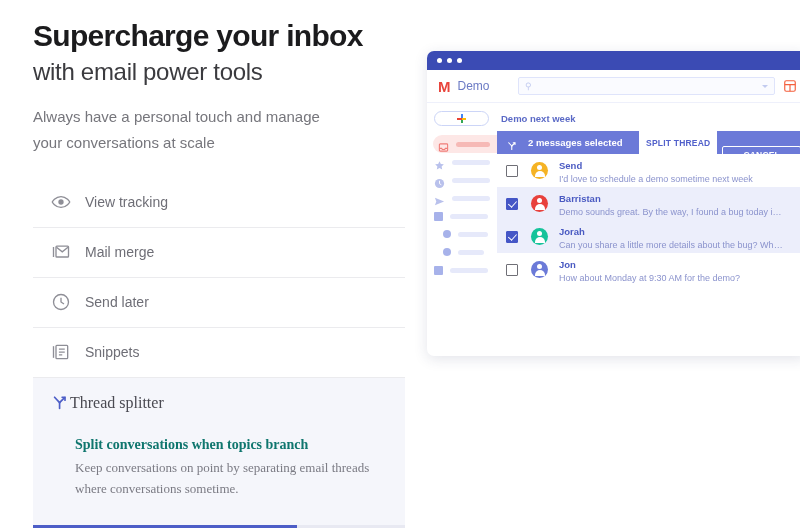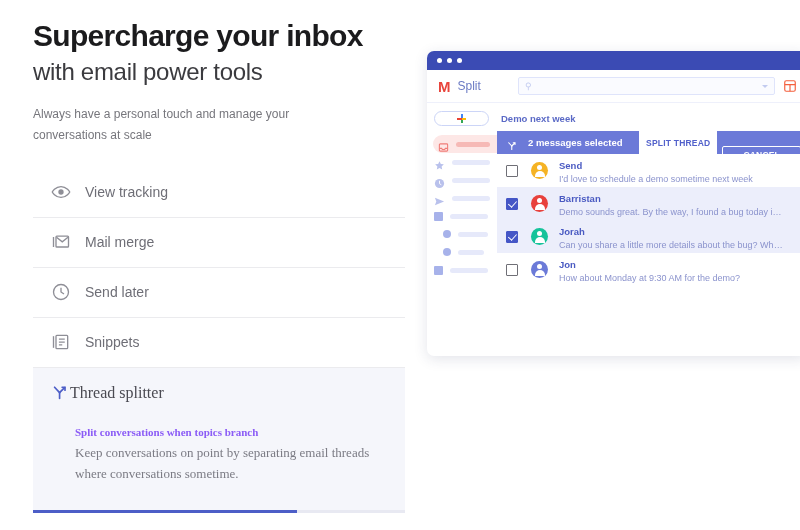--- a/index.html
+++ b/index.html
@@ -19,21 +19,21 @@
   }
   .headline {
     font-size: 30px; font-weight: bold; color: #1b1b1d;
     letter-spacing: -0.7px; line-height: 1.18;
   }
   .subhead {
     font-size: 24px; font-weight: normal; color: #3b3b3f;
     letter-spacing: -0.3px; line-height: 1.25; margin-top: 4px;
   }
   .lede {
-    font-size: 12px; color: #76767c; line-height: 1.72;
+    font-size: 15px; color: #76767c; line-height: 1.72;
     margin-top: 17px; max-width: 310px;
   }
 
   .features { margin-top: 22px; width: 372px; }
   .feature {
     display: flex; align-items: center;
     height: 50px; padding-left: 17px;
     border-bottom: 1px solid #ebebee;
   }
   .feature .ficon {
@@ -50,21 +50,21 @@
     padding: 0 0 0 0;
     font-family: Liberation Serif, serif;
   }
   .panel-head {
     display: flex; align-items: center;
     height: 50px; padding-left: 17px;
   }
   .panel-head .flabel { color: #4a4a52; }
   .panel-body { padding: 6px 26px 16px 42px; }
   .panel-title {
-    font-size: 11px; font-weight: bold; color: #8b5cf6;
+    font-size: 14px; font-weight: bold; color: #0f766e;
     line-height: 1.5; margin-bottom: 3px;
   }
   .panel-desc { font-size: 13px; color: #7b7b84; line-height: 1.58; }
   .progress-track {
     position: relative; height: 3px; width: 100%;
     background: #e8e9f2; margin-top: 10px;
   }
   .progress-fill {
     position: absolute; left: 0; top: 0; height: 3px;
     background: #4d5ec7;
@@ -280,21 +280,21 @@
 
     <div class="titlebar">
       <span class="tdot"></span>
       <span class="tdot"></span>
       <span class="tdot"></span>
     </div>
 
     <div class="gheader">
       <div class="glogo">
         <span class="gmail-m">M</span>
-        <span class="gmail-word">Split</span>
+        <span class="gmail-word">Demo</span>
       </div>
       <div class="gsearch">
         <span class="sico">⚲</span>
         <span class="caret"></span>
       </div>
       <span class="split-ico-top">
         <svg width="14" height="14" viewBox="0 0 24 24" fill="none" stroke="#f4603e" stroke-width="2">
           <rect x="3" y="3" width="18" height="18" rx="2.5"></rect>
           <path d="M3 9.5h18M12 9.5V21" stroke-width="2"></path>
         </svg>

